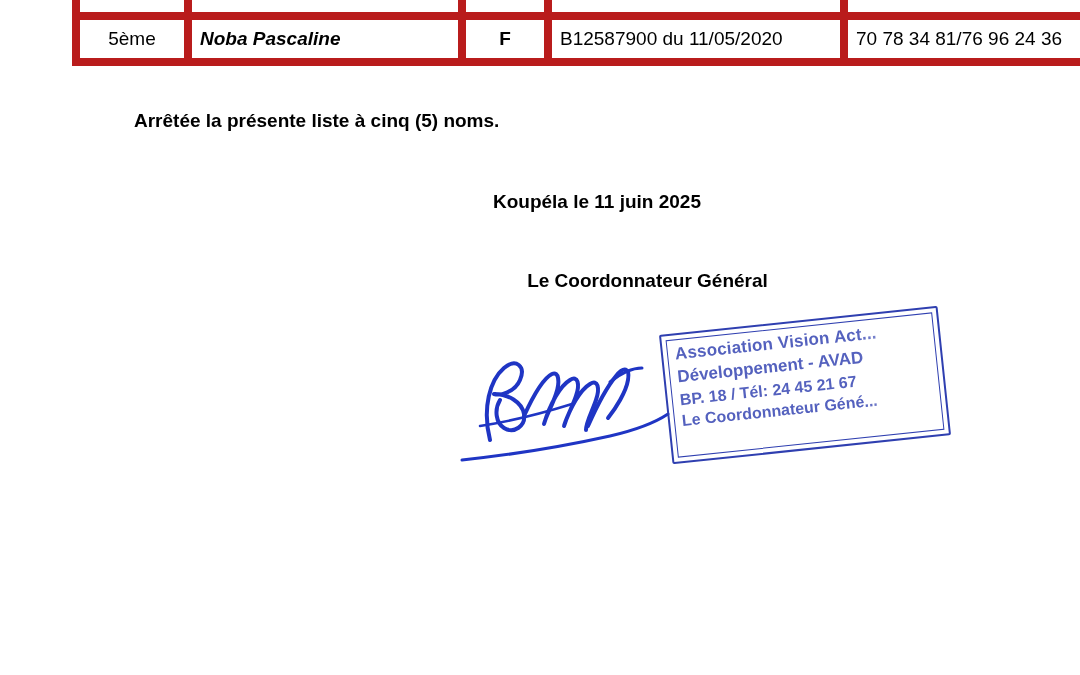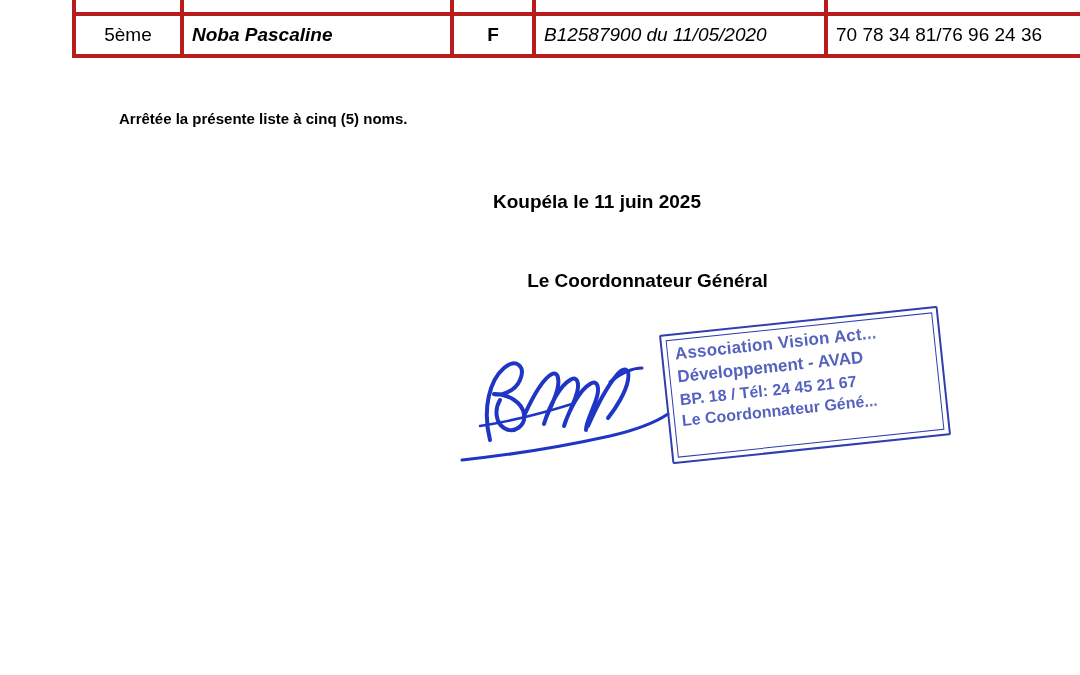--- a/index.html
+++ b/index.html
@@ -19,45 +19,45 @@
   
   .doc-table {
     position: absolute;
     left: 72px;
     top: -6px;
     width: 936px;
     border-collapse: collapse;
     table-layout: fixed;
   }
   .doc-table td {
-    border: 4px solid #b91c1c;
+    border: 8px solid #b91c1c;
     height: 34px;
     padding: 2px 8px;
     font-size: 19px;
     vertical-align: middle;
   }
   .col-rank   { width: 88px;  text-align: center; }
   .col-name   { width: 250px; text-align: left; font-weight: bold; font-style: italic; }
   .col-sex    { width: 62px;  text-align: center; font-weight: bold; }
-  .col-id     { width: 272px; text-align: left; font-style: italic; }
+  .col-id     { width: 272px; text-align: left; }
   .col-phone  { width: 242px; text-align: left; }
 
   .row-partial td {
     height: 18px;
     border-bottom: 2px solid #000;
     border-top: none;
     padding: 0 8px;
   }
 
   
   .stmt {
     position: absolute;
-    left: 119px;
+    left: 134px;
     top: 110px;
-    font-size: 15px;
+    font-size: 19px;
     font-weight: bold;
   }
   .place-date {
     position: absolute;
     left: 0;
     top: 191px;
     width: 1080px;
     text-align: center;
     padding-left: 114px;
     box-sizing: border-box;

